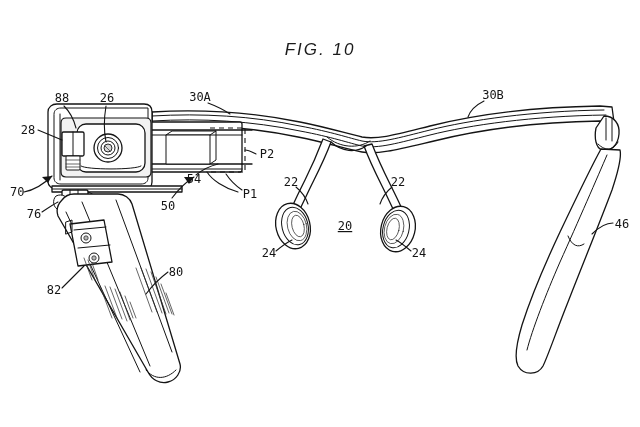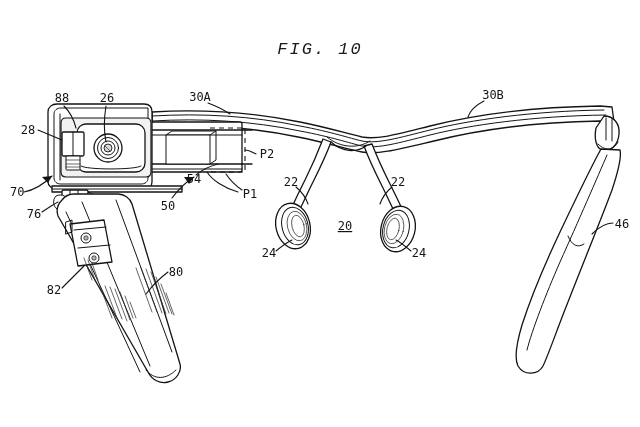--- a/index.html
+++ b/index.html
@@ -18,21 +18,21 @@
     width: 640px;
     height: 427px;
     background: #ffffff;
   }
   #figure-title {
     position: absolute;
     left: 0;
     top: 40px;
     width: 640px;
     text-align: center;
-    font-family: Liberation Mono, monospace;
+    font-family: Liberation Sans, sans-serif;
     font-size: 17px;
     font-style: italic;
     letter-spacing: 2px;
     color: #1a1a1a;
     white-space: pre;
   }
   #drawing-svg {
     position: absolute;
     left: 0;
     top: 0;

